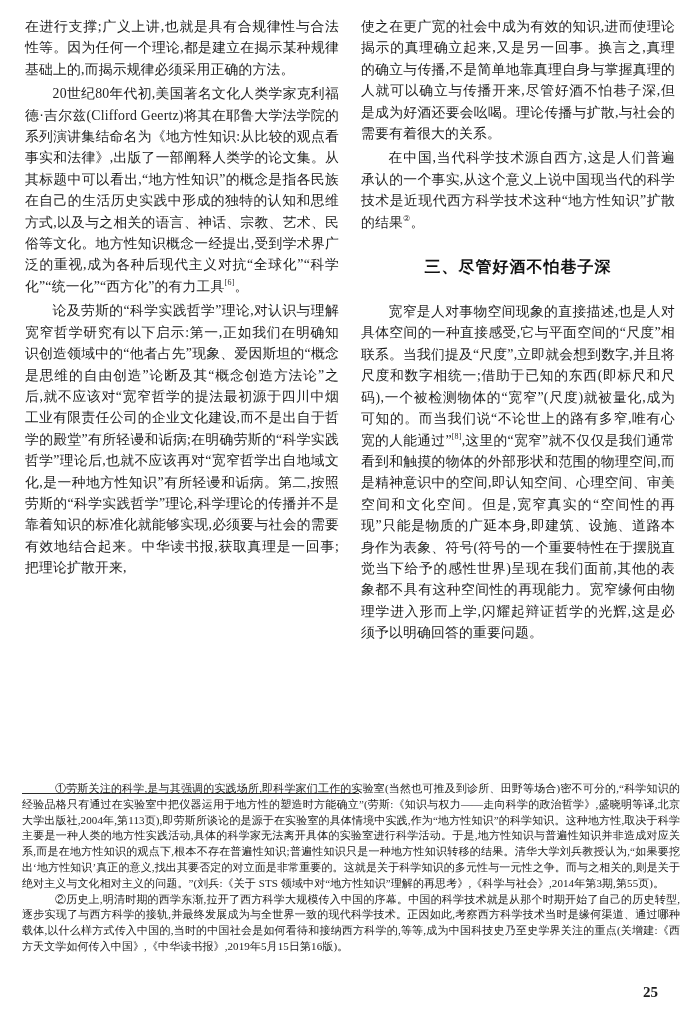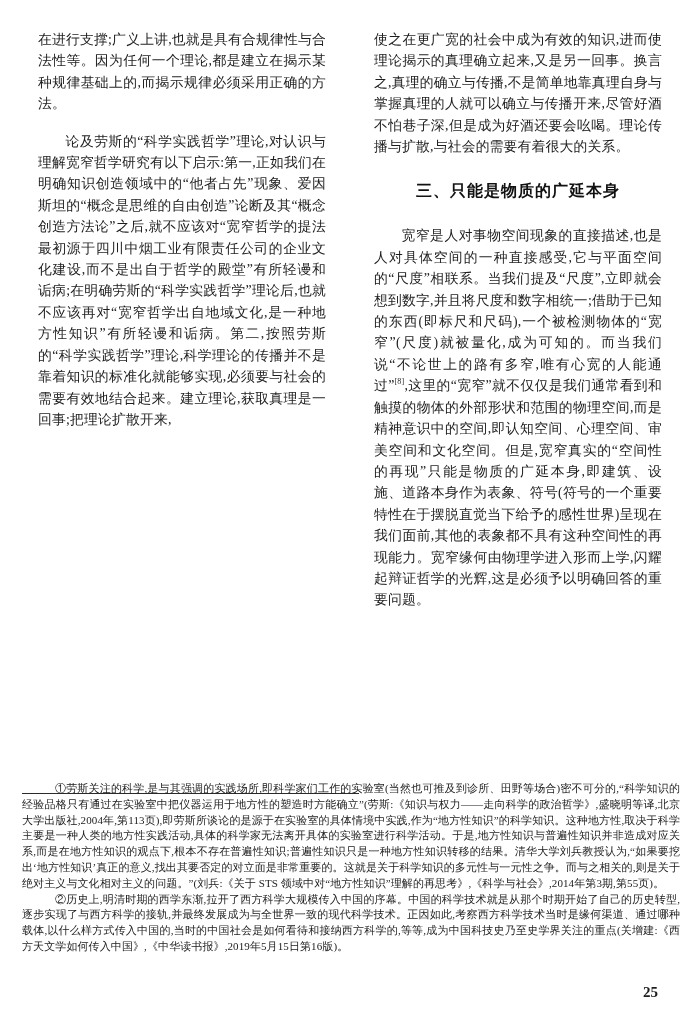--- a/index.html
+++ b/index.html
@@ -9,21 +9,21 @@
     font-family:"Liberation Serif","DejaVu Serif",serif;
     overflow:hidden;
   }
   .columns {
     position:absolute; top:13px; left:22px; width:656px; height:766px;
     display:flex; gap:16px; overflow:hidden;
   }
   .col { width:320px; }
   .col.right { width:320px; }
   .para {
-    margin:16px; font-size:13.8px; line-height:21.4px;
+    margin:3px; font-size:13.8px; line-height:21.4px;
     text-align:justify; text-indent:2em; letter-spacing:0.2px;
   }
   .para.noindent { text-indent:0; }
   sup { font-size:8px; line-height:0; vertical-align:super; }
   .heading {
     margin:24px 0 23px 0; text-align:center;
     font-family:"Liberation Sans","DejaVu Sans",sans-serif;
     font-weight:bold; font-size:16px; letter-spacing:1px; color:#111;
   }
   .footnote-rule {
@@ -42,27 +42,29 @@
 </style>
 </head>
 <body>
 
 <div class="page">
 
   <div class="columns">
 
     <div class="col">
       <p class="para noindent">在进行支撑;广义上讲,也就是具有合规律性与合法性等。因为任何一个理论,都是建立在揭示某种规律基础上的,而揭示规律必须采用正确的方法。</p>
-      <p class="para">论及劳斯的“科学实践哲学”理论,对认识与理解宽窄哲学研究有以下启示:第一,正如我们在明确知识创造领域中的“他者占先”现象、爱因斯坦的“概念是思维的自由创造”论断及其“概念创造方法论”之后,就不应该对“宽窄哲学的提法最初源于四川中烟工业有限责任公司的企业文化建设,而不是出自于哲学的殿堂”有所轻谩和诟病;在明确劳斯的“科学实践哲学”理论后,也就不应该再对“宽窄哲学出自地域文化,是一种地方性知识”有所轻谩和诟病。第二,按照劳斯的“科学实践哲学”理论,科学理论的传播并不是靠着知识的标准化就能够实现,必须要与社会的需要有效地结合起来。建立理论,获取真理是一回事;把理论扩散开来,</p>
+      <p class="para">20世纪80年代初,美国著名文化人类学家克利福德·吉尔兹(Clifford Geertz)将其在耶鲁大学法学院的系列演讲集结命名为《地方性知识:从比较的观点看事实和法律》,出版了一部阐释人类学的论文集。从其标题中可以看出,“地方性知识”的概念是指各民族在自己的生活历史实践中形成的独特的认知和思维方式,以及与之相关的语言、神话、宗教、艺术、民俗等文化。地方性知识概念一经提出,受到学术界广泛的重视,成为各种后现代主义对抗“全球化”“科学化”“统一化”“西方化”的有力工具<sup>[6]</sup>。</p>
+      <p class="para">论及劳斯的“科学实践哲学”理论,对认识与理解宽窄哲学研究有以下启示:第一,正如我们在明确知识创造领域中的“他者占先”现象、爱因斯坦的“概念是思维的自由创造”论断及其“概念创造方法论”之后,就不应该对“宽窄哲学的提法最初源于四川中烟工业有限责任公司的企业文化建设,而不是出自于哲学的殿堂”有所轻谩和诟病;在明确劳斯的“科学实践哲学”理论后,也就不应该再对“宽窄哲学出自地域文化,是一种地方性知识”有所轻谩和诟病。第二,按照劳斯的“科学实践哲学”理论,科学理论的传播并不是靠着知识的标准化就能够实现,必须要与社会的需要有效地结合起来。中华读书报,获取真理是一回事;把理论扩散开来,</p>
     </div>
 
     <div class="col right">
       <p class="para noindent">使之在更广宽的社会中成为有效的知识,进而使理论揭示的真理确立起来,又是另一回事。换言之,真理的确立与传播,不是简单地靠真理自身与掌握真理的人就可以确立与传播开来,尽管好酒不怕巷子深,但是成为好酒还要会吆喝。理论传播与扩散,与社会的需要有着很大的关系。</p>
+      <p class="para">在中国,当代科学技术源自西方,这是人们普遍承认的一个事实,从这个意义上说中国现当代的科学技术是近现代西方科学技术这种“地方性知识”扩散的结果<sup>②</sup>。</p>
 
-      <h3 class="heading">三、只能是物质的广延本身</h3>
+      <h3 class="heading">三、尽管好酒不怕巷子深</h3>
 
       <p class="para">宽窄是人对事物空间现象的直接描述,也是人对具体空间的一种直接感受,它与平面空间的“尺度”相联系。当我们提及“尺度”,立即就会想到数字,并且将尺度和数字相统一;借助于已知的东西(即标尺和尺码),一个被检测物体的“宽窄”(尺度)就被量化,成为可知的。而当我们说“不论世上的路有多窄,唯有心宽的人能通过”<sup>[8]</sup>,这里的“宽窄”就不仅仅是我们通常看到和触摸的物体的外部形状和范围的物理空间,而是精神意识中的空间,即认知空间、心理空间、审美空间和文化空间。但是,宽窄真实的“空间性的再现”只能是物质的广延本身,即建筑、设施、道路本身作为表象、符号(符号的一个重要特性在于摆脱直觉当下给予的感性世界)呈现在我们面前,其他的表象都不具有这种空间性的再现能力。宽窄缘何由物理学进入形而上学,闪耀起辩证哲学的光辉,这是必须予以明确回答的重要问题。</p>
     </div>
 
   </div>
 
   <div class="footnote-rule"></div>
 
   <div class="footnotes">
     <p class="footnote">①劳斯关注的科学,是与其强调的实践场所,即科学家们工作的实验室(当然也可推及到诊所、田野等场合)密不可分的,“科学知识的经验品格只有通过在实验室中把仪器运用于地方性的塑造时方能确立”(劳斯:《知识与权力——走向科学的政治哲学》,盛晓明等译,北京大学出版社,2004年,第113页),即劳斯所谈论的是源于在实验室的具体情境中实践,作为“地方性知识”的科学知识。这种地方性,取决于科学主要是一种人类的地方性实践活动,具体的科学家无法离开具体的实验室进行科学活动。于是,地方性知识与普遍性知识并非造成对应关系,而是在地方性知识的观点下,根本不存在普遍性知识;普遍性知识只是一种地方性知识转移的结果。清华大学刘兵教授认为,“如果要挖出‘地方性知识’真正的意义,找出其要否定的对立面是非常重要的。这就是关于科学知识的多元性与一元性之争。而与之相关的,则是关于绝对主义与文化相对主义的问题。”(刘兵:《关于 STS 领域中对“地方性知识”理解的再思考》,《科学与社会》,2014年第3期,第55页)。</p>

